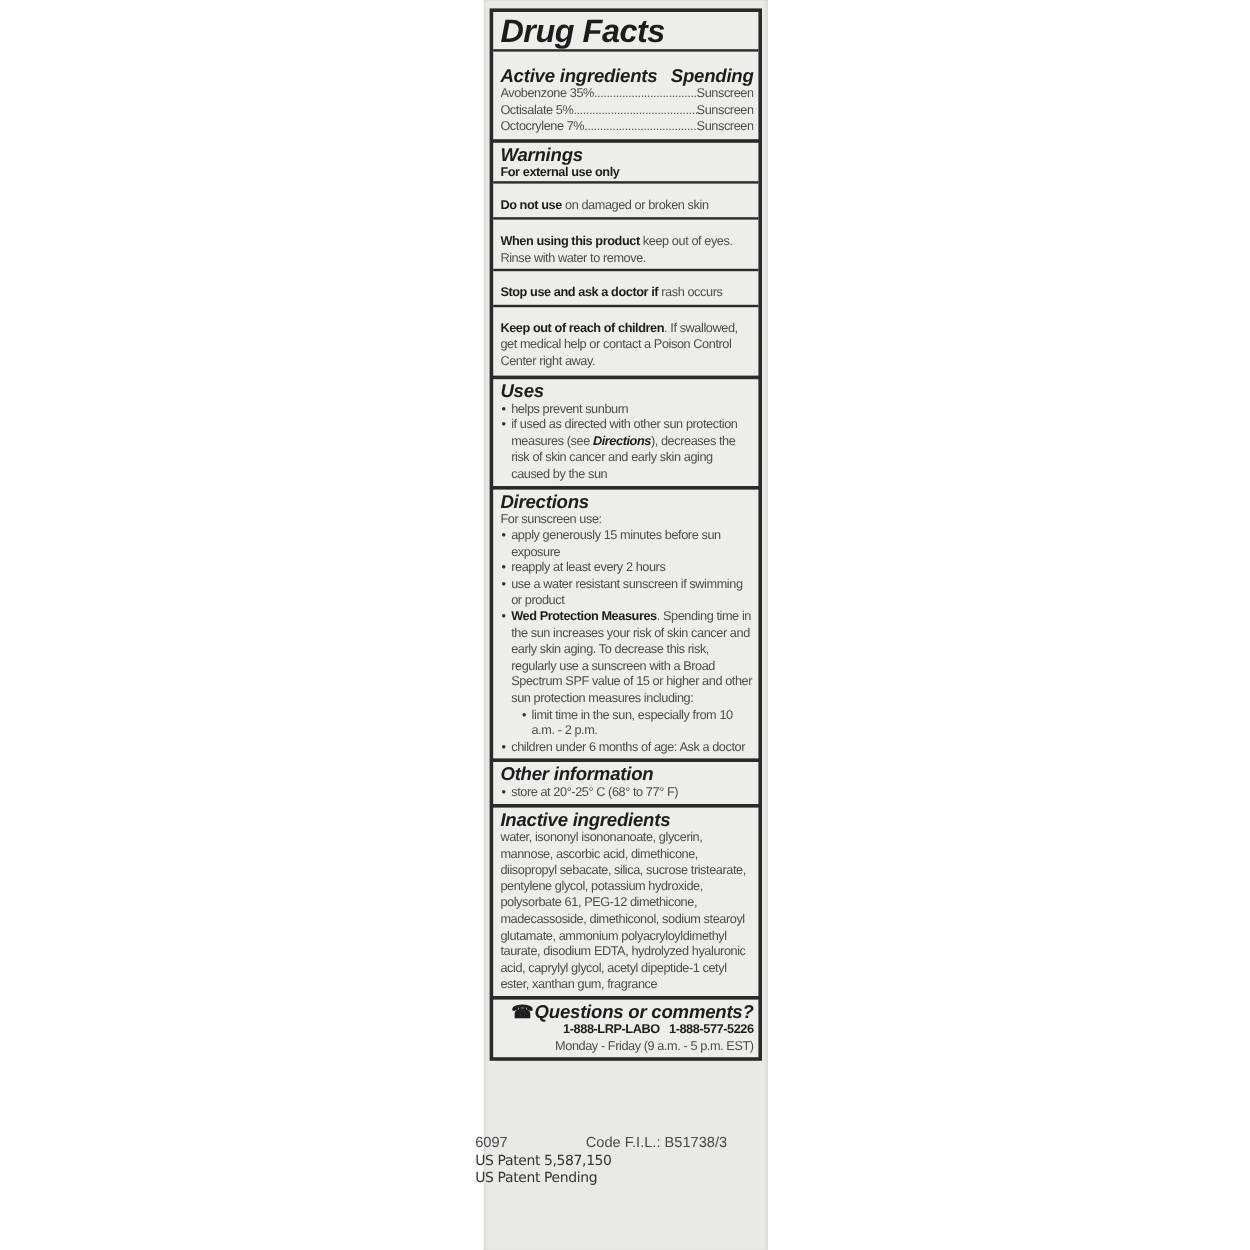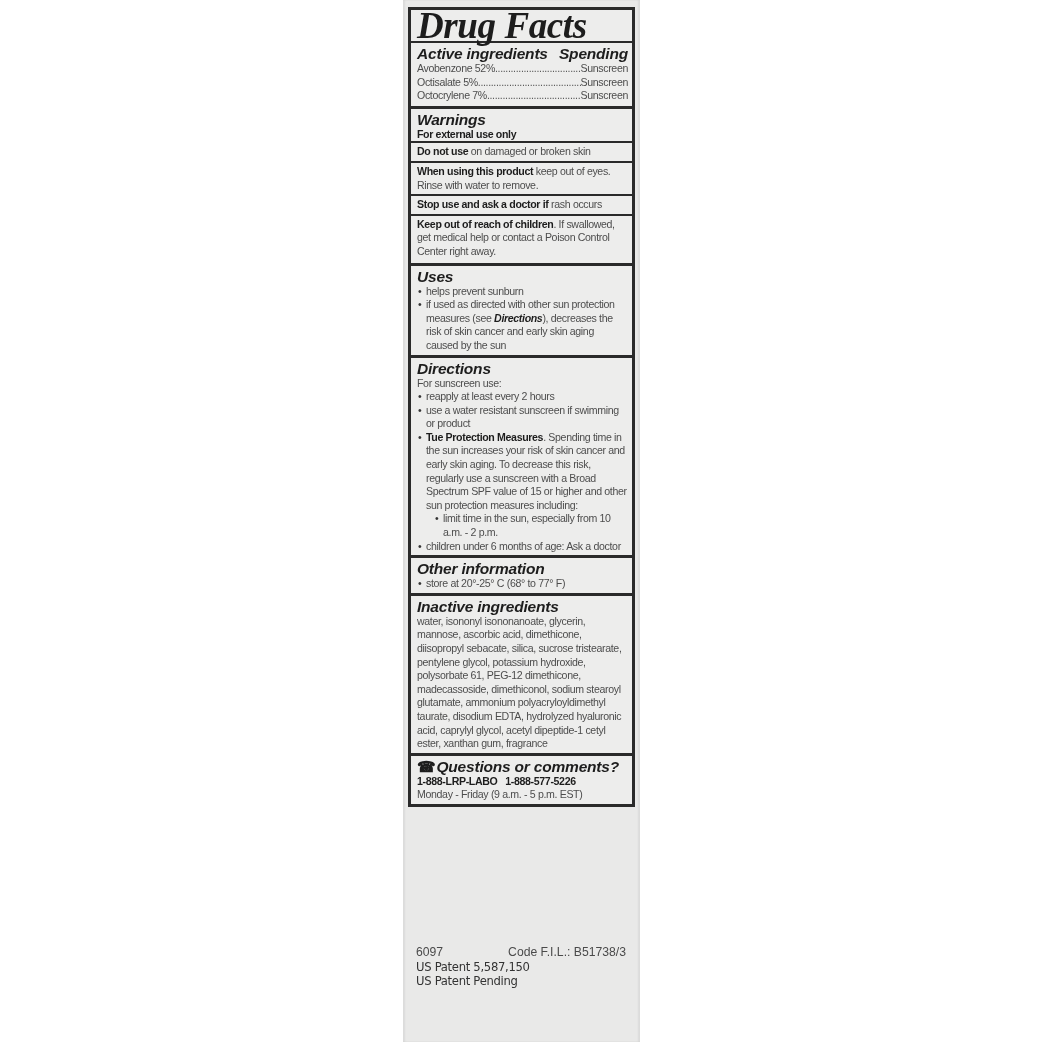--- a/index.html
+++ b/index.html
@@ -14,56 +14,56 @@
     }
     .label {
       position: absolute; left: 408px; top: 7px; width: 227px;
       background: #2a2a2a; padding: 3px; box-sizing: border-box;
     }
     .sec {
       background: #ededec; margin-bottom: 3px; padding: 2px 4px 2px 6px;
       color: #4d4d4d; font-size: 10.6px; line-height: 13.6px;
       font-family: "Liberation Sans", sans-serif; letter-spacing: -0.35px;
     }
-    .sec:last-child { margin-bottom: 0; }
-    .sub { border-top: 2px solid #2a2a2a; margin: 0 -4px 0 -6px; padding: 2px 4px 2px 6px; }
-    .h1 { font-size: 37px; line-height: 30px; font-weight: bold; font-style: italic; color: #1d1d1d; letter-spacing: -0.4px; font-family: Liberation Serif, serif; }
+    .sec:last-child { margin-bottom: 0; text-align: right; }
+    .sub { border-top: 2px solid #2a2a2a; margin: 0 -4px 0 -6px; padding: 12px 4px 2px 6px; }
+    .h1 { font-size: 27px; line-height: 30px; font-weight: bold; font-style: italic; color: #1d1d1d; letter-spacing: -0.4px; }
     .h2 { font-size: 15.5px; line-height: 17px; font-weight: bold; font-style: italic; color: #1d1d1d; letter-spacing: -0.2px; }
     .b { font-weight: bold; color: #1d1d1d; }
     .bi { font-weight: bold; font-style: italic; color: #1d1d1d; }
     .row { display: flex; justify-content: space-between; align-items: baseline; }
     .ing-row { display: flex; align-items: baseline; white-space: nowrap; overflow: hidden; }
     .ing-row .dots { flex: 1; overflow: hidden; white-space: nowrap; color: #555; }
     .ing-row .dots::after { content: "................................................................"; }
     ul { list-style: none; margin: 0; padding: 0; }
     li { position: relative; padding-left: 9px; }
     li::before { content: "\2022"; position: absolute; left: 1px; color: #333; }
     ul.inner li { margin-left: 8px; }
     .title-sec { padding-top: 1px; padding-bottom: 1px; }
-    .footer { position: absolute; left: 416px; top: 945px; width: 210px; font-size: 12.2px; line-height: 14.6px; color: #4a4a4a; }
+    .footer { position: absolute; left: 396px; top: 945px; width: 210px; font-size: 12.2px; line-height: 14.6px; color: #4a4a4a; }
     .footer .code-row { display: flex; justify-content: space-between; }
     .footer .patent { color: #333; font-family: "DejaVu Sans", sans-serif; font-size: 11.6px; letter-spacing: -0.3px; }
     .phone-ico { font-style: normal; font-size: 15px; margin-right: 1px; }
   </style>
 </head>
 <body>
 
 <div class="panel"></div>
 
 <div class="label">
 
   <div class="sec title-sec">
     <div class="h1">Drug Facts</div>
     <div class="sub">
       <div class="row">
         <span class="h2">Active ingredients</span>
         <span class="h2">Spending</span>
       </div>
       <div class="ing-row">
-        <span>Avobenzone 52%</span>
+        <span>Avobenzone 35%</span>
         <span class="dots"></span>
         <span>Sunscreen</span>
       </div>
       <div class="ing-row">
         <span>Octisalate 5%</span>
         <span class="dots"></span>
         <span>Sunscreen</span>
       </div>
       <div class="ing-row">
         <span>Octocrylene 7%</span>
@@ -87,24 +87,25 @@
     <ul>
       <li>helps prevent sunburn</li>
       <li><span>if used as directed with other sun protection measures (see </span><span class="bi">Directions</span><span>), decreases the risk of skin cancer and early skin aging caused by the sun</span></li>
     </ul>
   </div>
 
   <div class="sec">
     <div class="h2">Directions</div>
     <div>For sunscreen use:</div>
     <ul>
+      <li>apply generously 15 minutes before sun exposure</li>
       <li>reapply at least every 2 hours</li>
       <li>use a water resistant sunscreen if swimming or product</li>
       <li>
-        <span class="b">Tue Protection Measures</span><span>. Spending time in the sun increases your risk of skin cancer and early skin aging. To decrease this risk, regularly use a sunscreen with a Broad Spectrum SPF value of 15 or higher and other sun protection measures including:</span>
+        <span class="b">Wed Protection Measures</span><span>. Spending time in the sun increases your risk of skin cancer and early skin aging. To decrease this risk, regularly use a sunscreen with a Broad Spectrum SPF value of 15 or higher and other sun protection measures including:</span>
         <ul class="inner">
           <li>limit time in the sun, especially from 10 a.m. - 2 p.m.</li>
         </ul>
       </li>
       <li>children under 6 months of age: Ask a doctor</li>
     </ul>
   </div>
 
   <div class="sec">
     <div class="h2">Other information</div>

